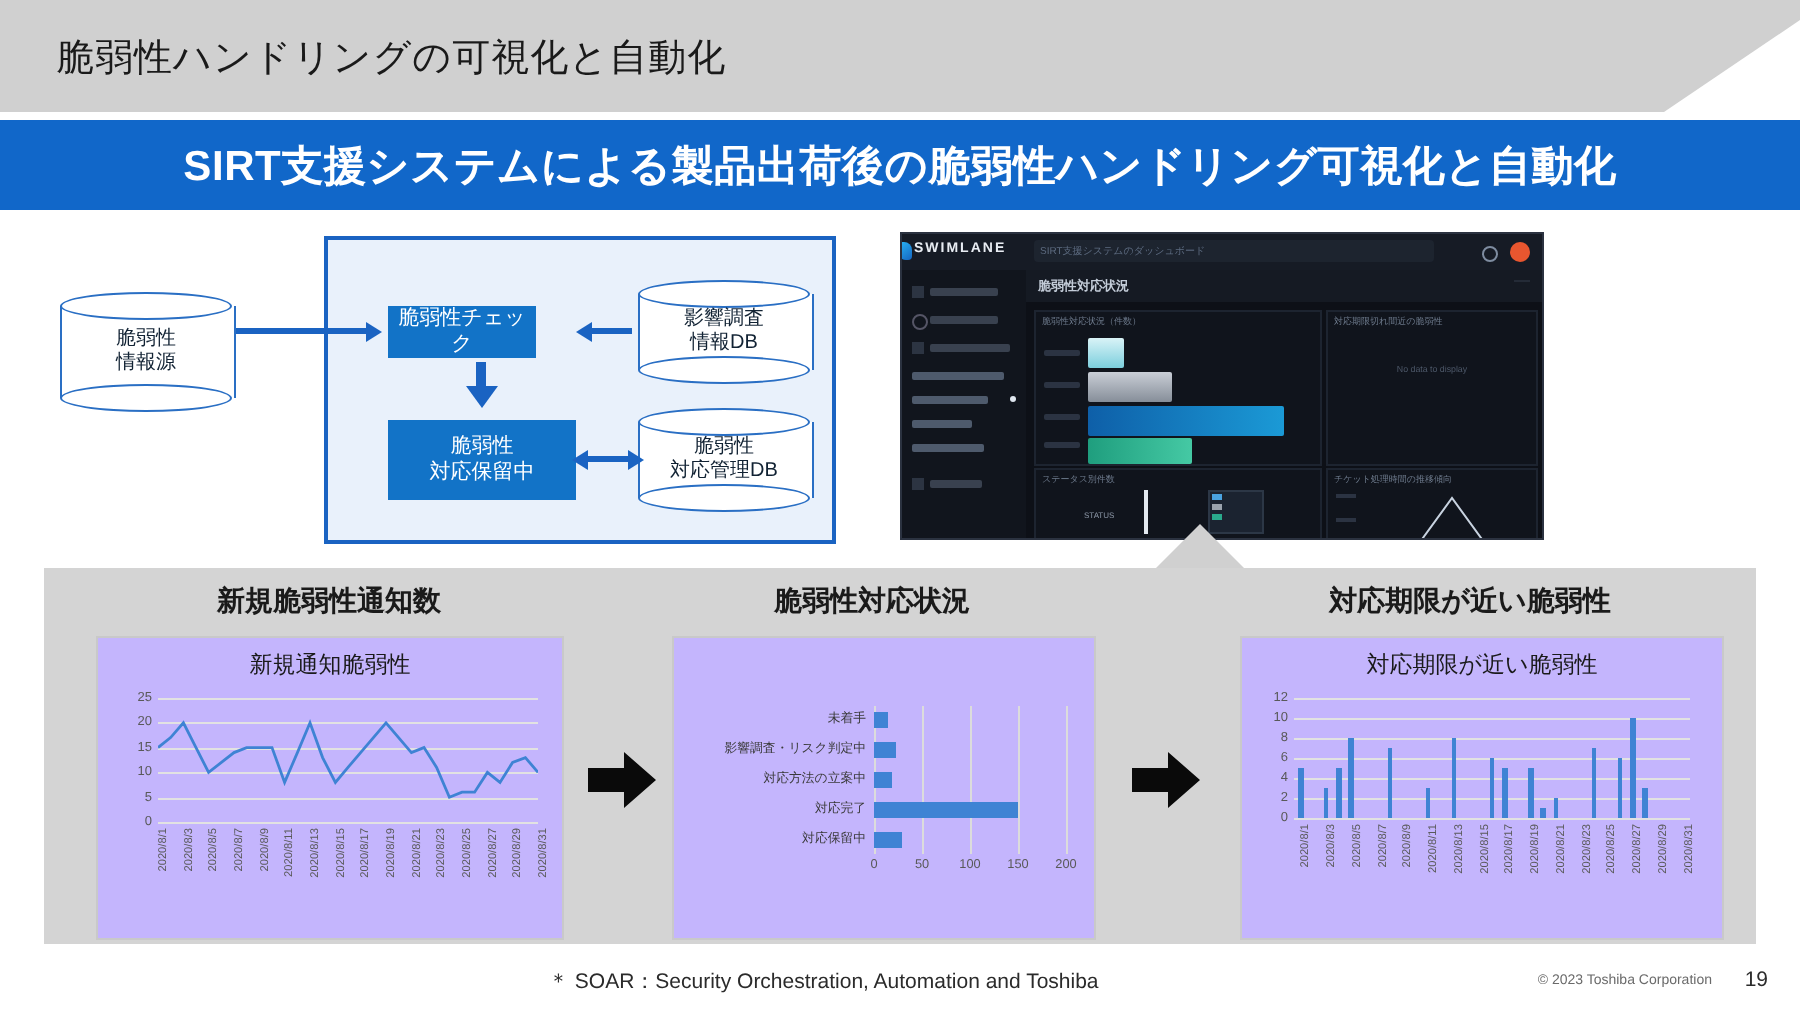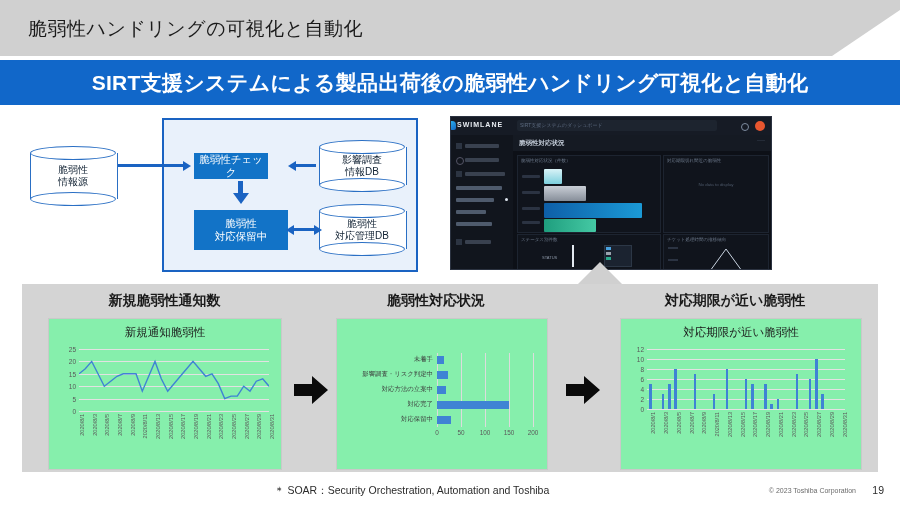--- a/index.html
+++ b/index.html
@@ -122,21 +122,21 @@
   }
   .sec-title{
     position:absolute;top:292px;font-size:14px;font-weight:bold;color:#1a1a1a;
     text-align:center;white-space:nowrap;
   }
   #sec-t0{left:42px;width:245px;}
   #sec-t1{left:336px;width:200px;}
   #sec-t2{left:600px;width:270px;}
 
   .chart-card{
-    position:absolute;background:#86efac;border:1px solid #c9c9c9;
+    position:absolute;background:#c4b5fd;border:1px solid #c9c9c9;
   }
   #card0{left:48px;top:318px;width:232px;height:150px;}
   #card1{left:336px;top:318px;width:210px;height:150px;}
   #card2{left:620px;top:318px;width:240px;height:150px;}
   .chart-title{
     position:absolute;left:0;top:6px;width:100%;text-align:center;
     font-size:11.5px;color:#1a1a1a;font-weight:normal;
   }
 
   .plot{position:absolute;}

